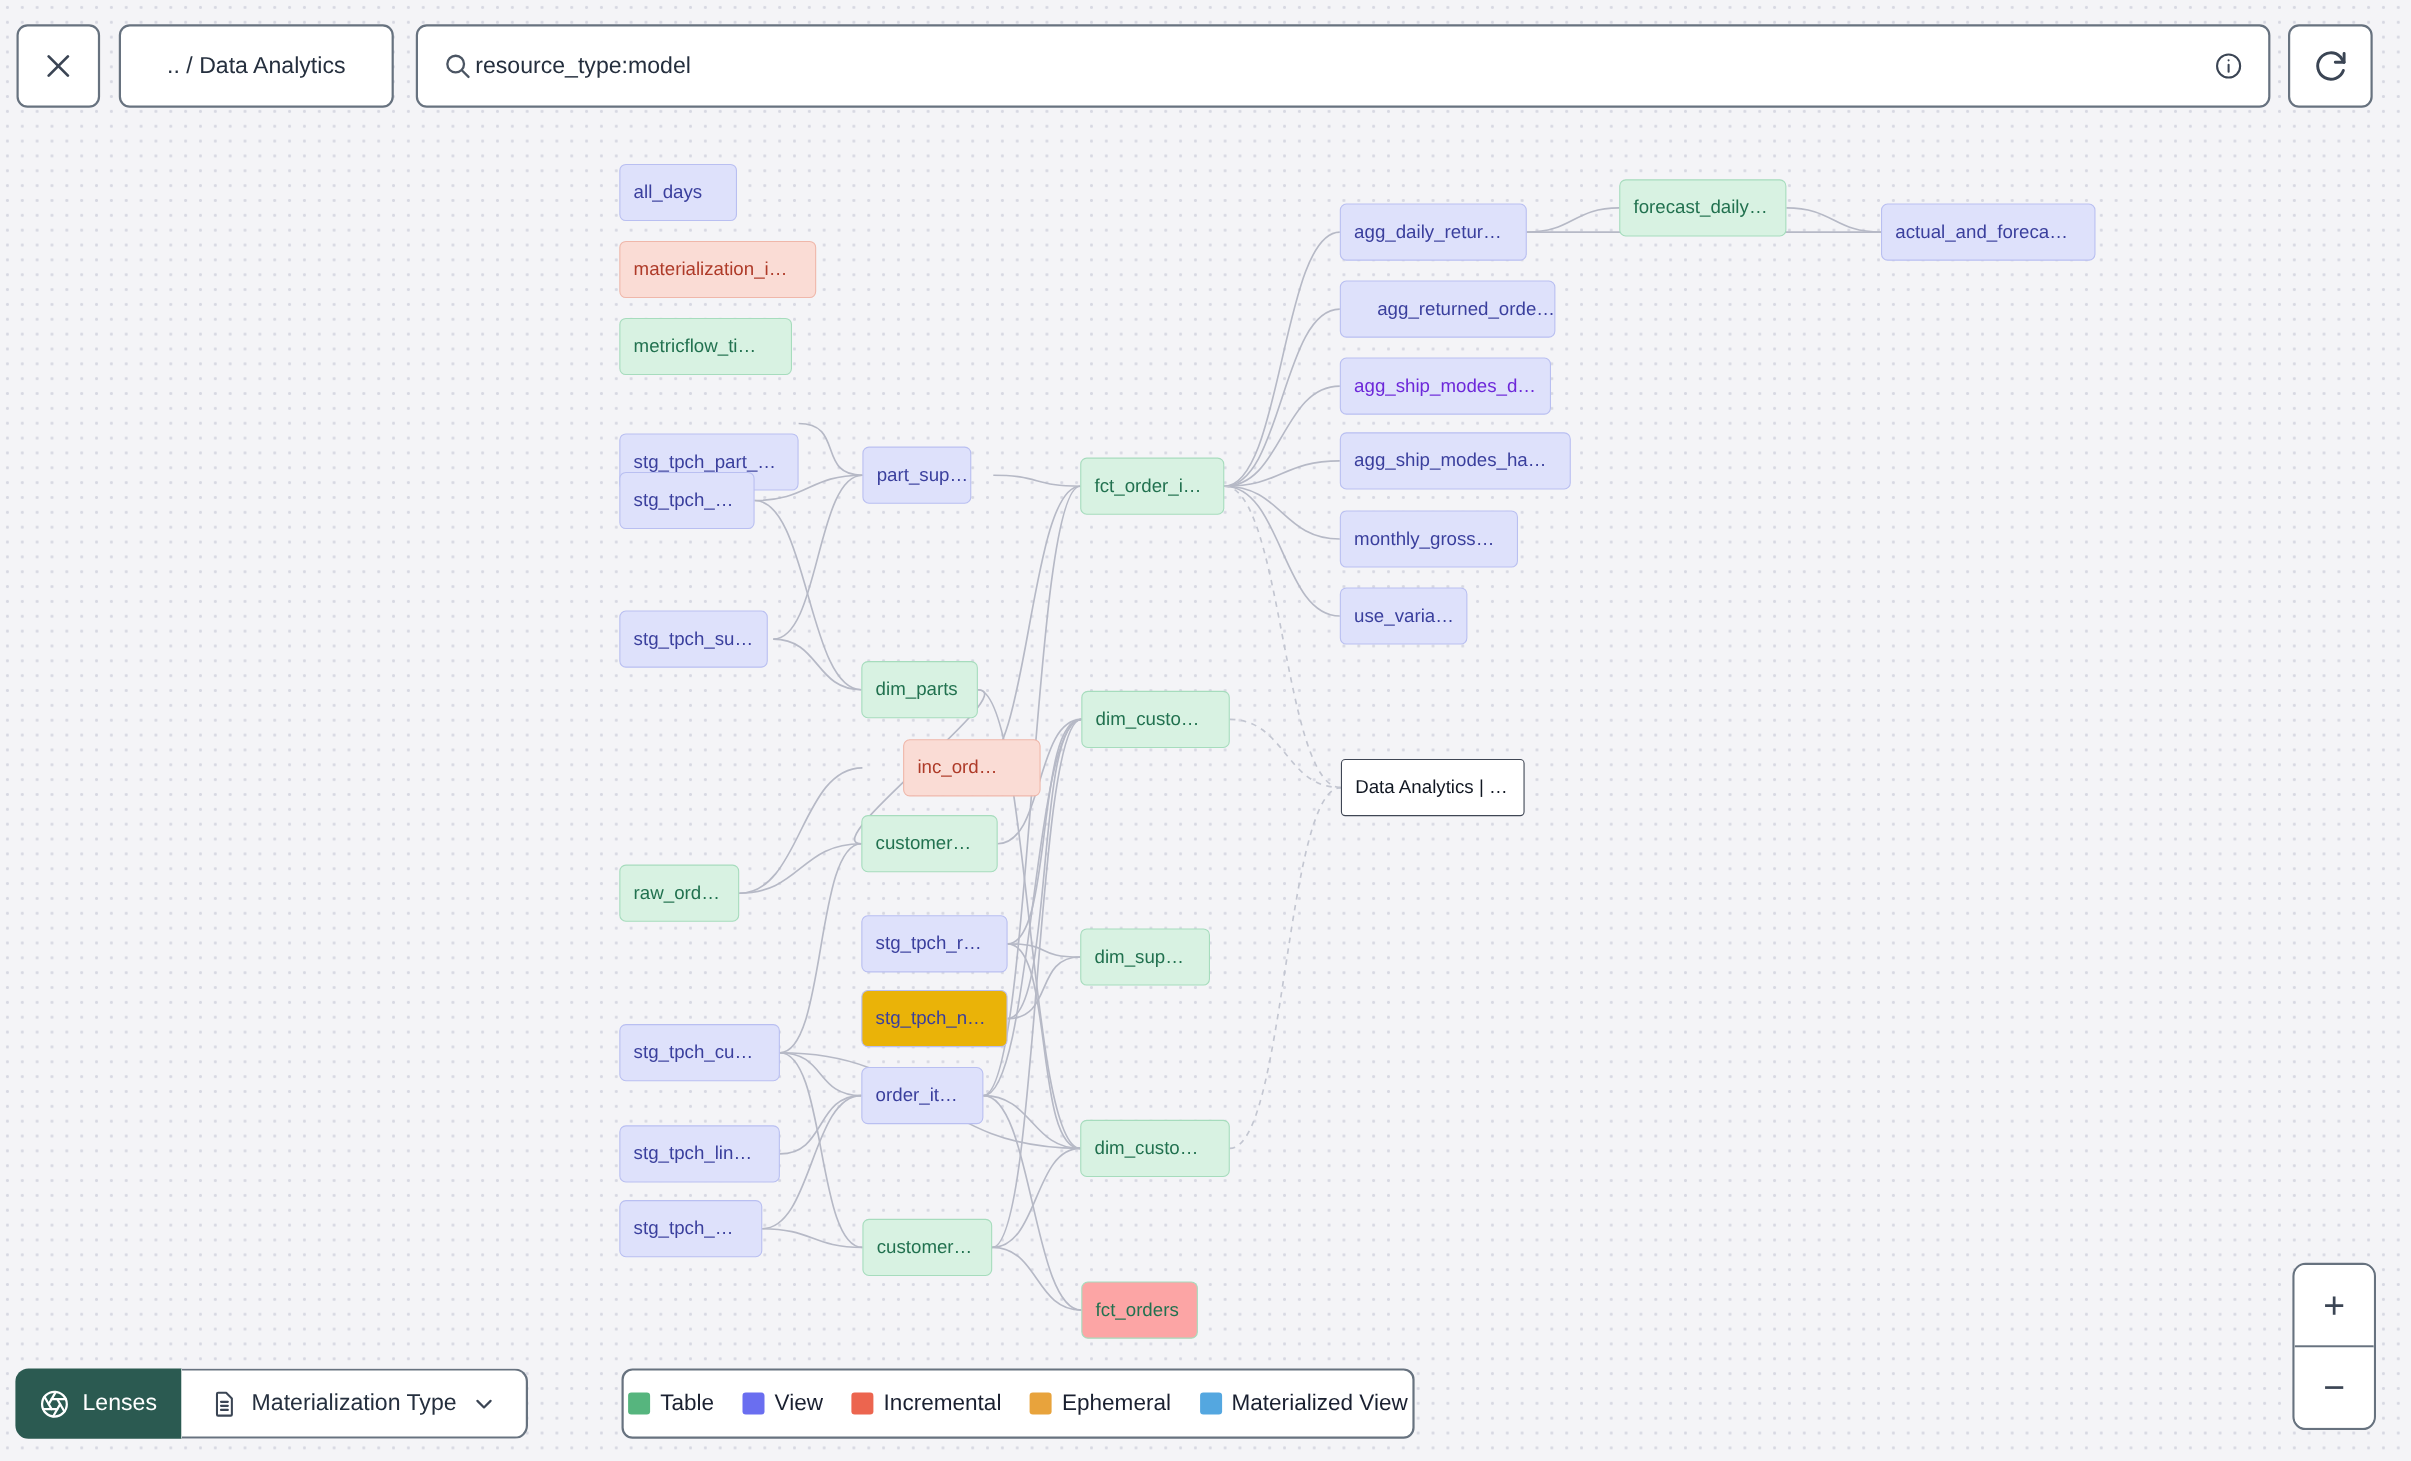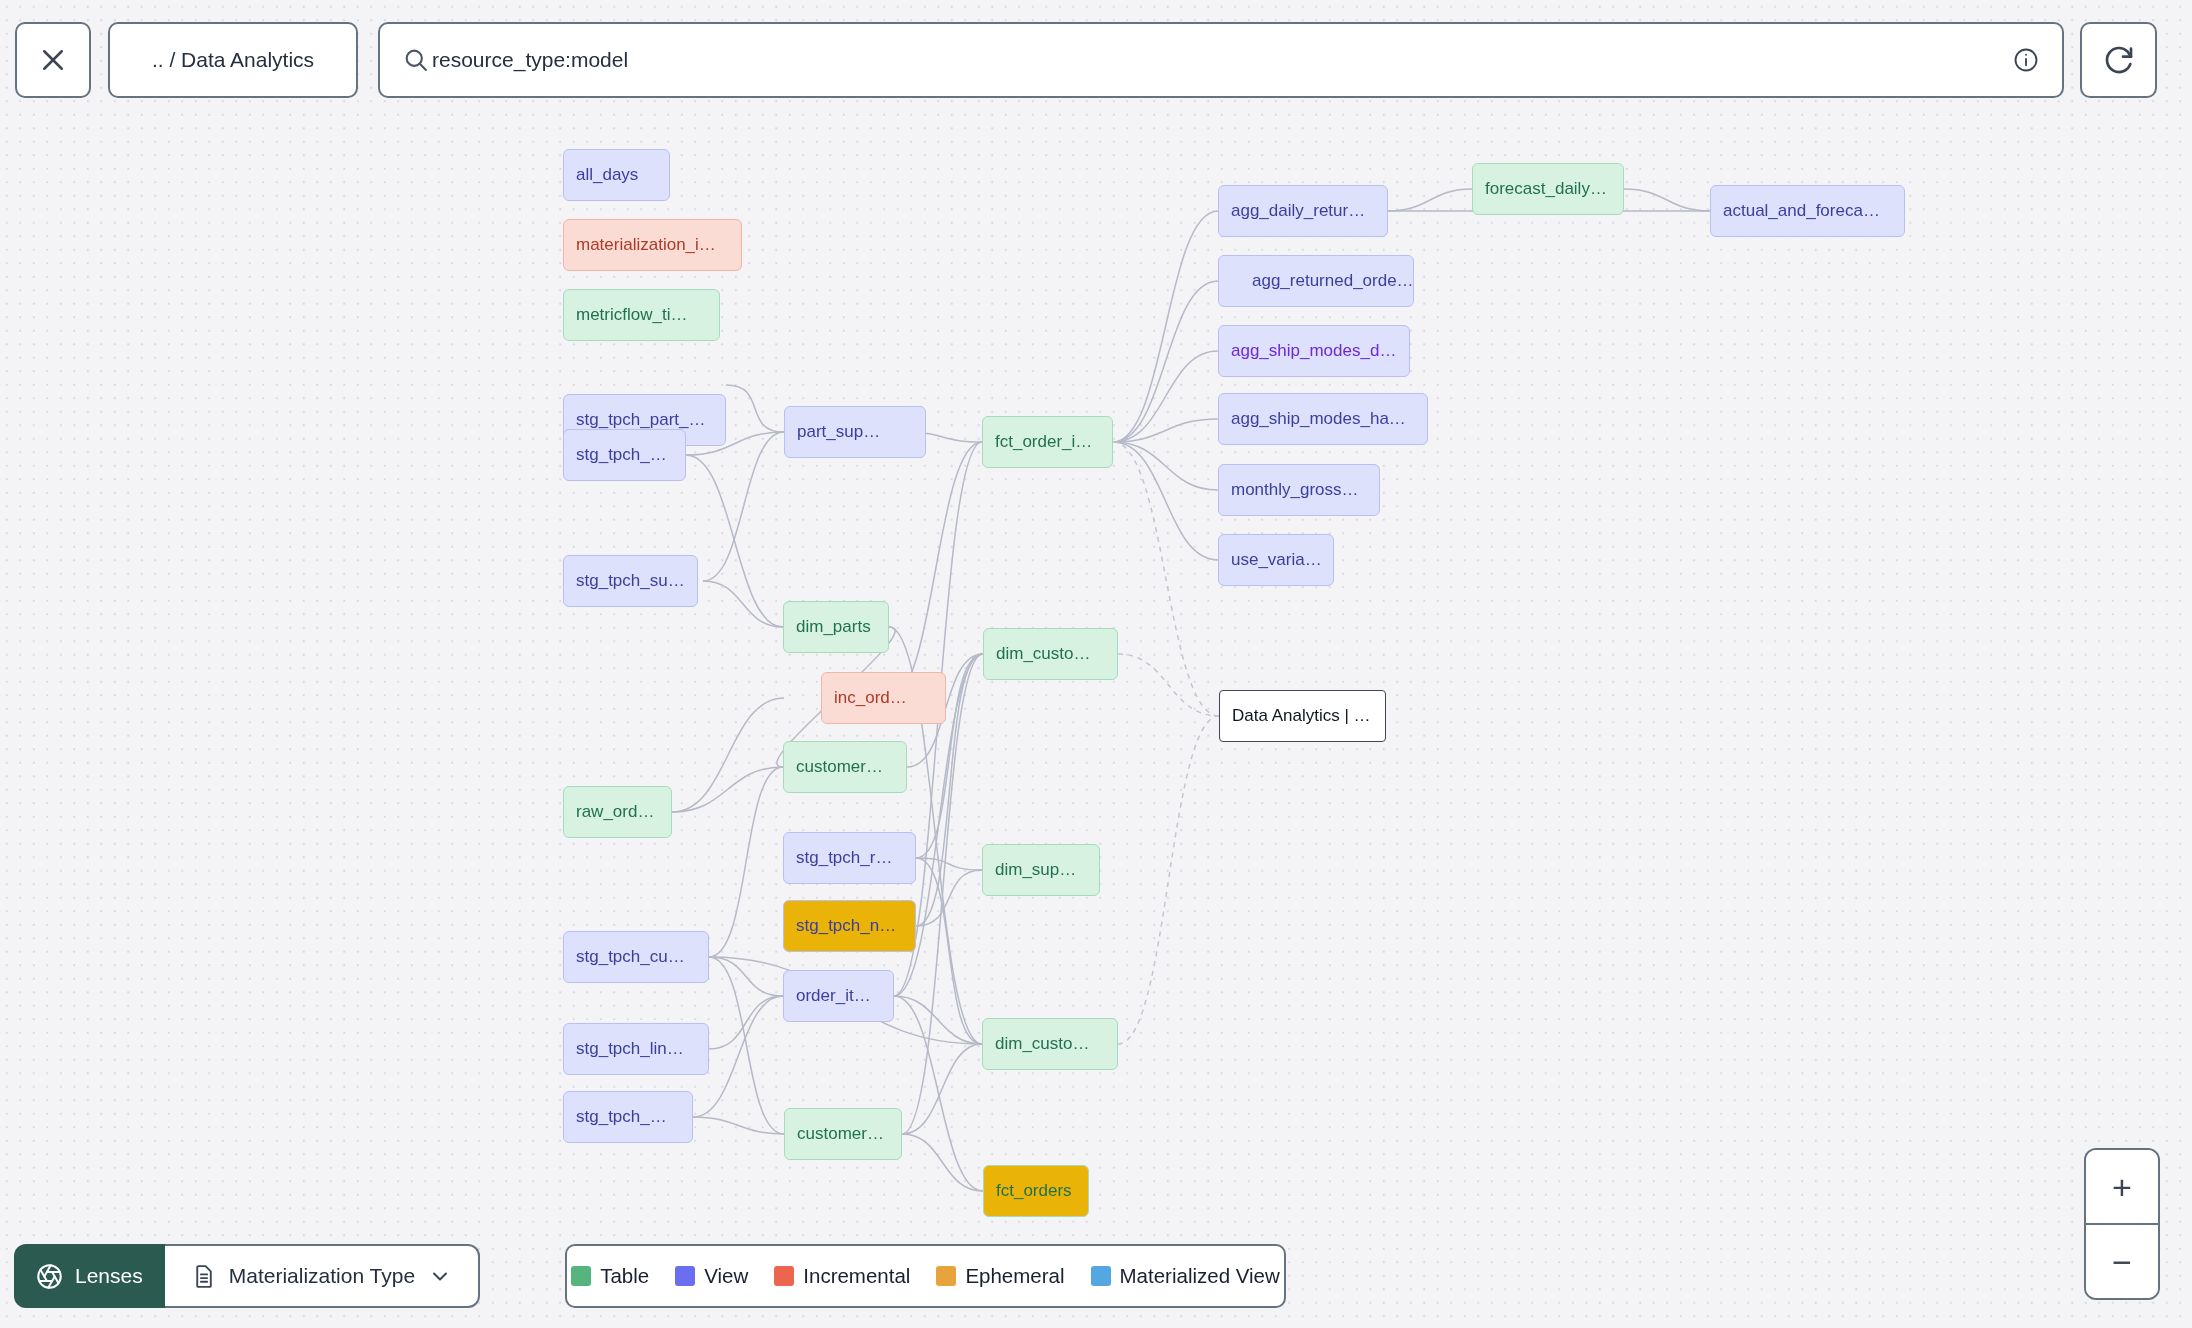--- a/index.html
+++ b/index.html
@@ -154,33 +154,33 @@
     <div class="gnode" style="left: 563px; top: 149px; width: 107px; background: rgb(222, 225, 251); border-color: rgb(185, 191, 241); color: rgb(58, 63, 157);">all_days</div>
     <div class="gnode" style="left: 563px; top: 219px; width: 179px; background: rgb(250, 220, 213); border-color: rgb(239, 183, 170); color: rgb(174, 58, 40);">materialization_i…</div>
     <div class="gnode" style="left: 563px; top: 289px; width: 157px; background: rgb(216, 242, 226); border-color: rgb(166, 220, 189); color: rgb(33, 113, 79);">metricflow_ti…</div>
     <div class="gnode" style="left: 563px; top: 359px; width: 163px; background: rgb(222, 225, 251); border-color: rgb(185, 191, 241); color: rgb(58, 63, 157); margin-top: 35px;">stg_tpch_part_…</div>
     <div class="gnode" style="left: 563px; top: 429px; width: 123px; background: rgb(222, 225, 251); border-color: rgb(185, 191, 241); color: rgb(58, 63, 157);">stg_tpch_…</div>
     <div class="gnode" style="left: 563px; top: 555px; width: 135px; background: rgb(222, 225, 251); border-color: rgb(185, 191, 241); color: rgb(58, 63, 157);">stg_tpch_su…</div>
     <div class="gnode" style="left: 563px; top: 786px; width: 109px; background: rgb(216, 242, 226); border-color: rgb(166, 220, 189); color: rgb(33, 113, 79);">raw_ord…</div>
     <div class="gnode" style="left: 563px; top: 931px; width: 146px; background: rgb(222, 225, 251); border-color: rgb(185, 191, 241); color: rgb(58, 63, 157);">stg_tpch_cu…</div>
     <div class="gnode" style="left: 563px; top: 1023px; width: 146px; background: rgb(222, 225, 251); border-color: rgb(185, 191, 241); color: rgb(58, 63, 157);">stg_tpch_lin…</div>
     <div class="gnode" style="left: 563px; top: 1091px; width: 130px; background: rgb(222, 225, 251); border-color: rgb(185, 191, 241); color: rgb(58, 63, 157);">stg_tpch_…</div>
-    <div class="gnode" style="left: 784px; top: 406px; width: 142px; background: rgb(222, 225, 251); border-color: rgb(185, 191, 241); color: rgb(58, 63, 157);">part_sup…</div>
+    <div class="gnode" style="left: 784px; top: 406px; width: 99px; background: rgb(222, 225, 251); border-color: rgb(185, 191, 241); color: rgb(58, 63, 157);">part_sup…</div>
     <div class="gnode" style="left: 783px; top: 601px; width: 106px; background: rgb(216, 242, 226); border-color: rgb(166, 220, 189); color: rgb(33, 113, 79);">dim_parts</div>
     <div class="gnode" style="left: 784px; top: 672px; width: 125px; background: rgb(250, 220, 213); border-color: rgb(239, 183, 170); color: rgb(174, 58, 40); margin-left: 37px;">inc_ord…</div>
     <div class="gnode" style="left: 783px; top: 741px; width: 124px; background: rgb(216, 242, 226); border-color: rgb(166, 220, 189); color: rgb(33, 113, 79);">customer…</div>
     <div class="gnode" style="left: 783px; top: 832px; width: 133px; background: rgb(222, 225, 251); border-color: rgb(185, 191, 241); color: rgb(58, 63, 157);">stg_tpch_r…</div>
     <div class="gnode" style="left: 783px; top: 900px; width: 133px; background: #eab308; border-color: rgb(185, 191, 241); color: rgb(58, 63, 157);">stg_tpch_n…</div>
     <div class="gnode" style="left: 783px; top: 970px; width: 111px; background: rgb(222, 225, 251); border-color: rgb(185, 191, 241); color: rgb(58, 63, 157);">order_it…</div>
     <div class="gnode" style="left: 784px; top: 1108px; width: 118px; background: rgb(216, 242, 226); border-color: rgb(166, 220, 189); color: rgb(33, 113, 79);">customer…</div>
     <div class="gnode" style="left: 982px; top: 416px; width: 131px; background: rgb(216, 242, 226); border-color: rgb(166, 220, 189); color: rgb(33, 113, 79);">fct_order_i…</div>
     <div class="gnode" style="left: 983px; top: 628px; width: 135px; background: rgb(216, 242, 226); border-color: rgb(166, 220, 189); color: rgb(33, 113, 79);">dim_custo…</div>
     <div class="gnode" style="left: 982px; top: 844px; width: 118px; background: rgb(216, 242, 226); border-color: rgb(166, 220, 189); color: rgb(33, 113, 79);">dim_sup…</div>
     <div class="gnode" style="left: 982px; top: 1018px; width: 136px; background: rgb(216, 242, 226); border-color: rgb(166, 220, 189); color: rgb(33, 113, 79);">dim_custo…</div>
-    <div class="gnode" style="left: 983px; top: 1165px; width: 106px; background: #eab308; border-color: rgb(166, 220, 189); color: rgb(33, 113, 79);">fct_orders</div>
+    <div class="gnode" style="left: 983px; top: 1165px; width: 106px; background: #fca5a5; border-color: rgb(166, 220, 189); color: rgb(33, 113, 79);">fct_orders</div>
     <div class="gnode" style="left: 1218px; top: 185px; width: 170px; background: rgb(222, 225, 251); border-color: rgb(185, 191, 241); color: rgb(58, 63, 157);">agg_daily_retur…</div>
     <div class="gnode" style="left: 1472px; top: 163px; width: 152px; background: rgb(216, 242, 226); border-color: rgb(166, 220, 189); color: rgb(33, 113, 79);">forecast_daily…</div>
     <div class="gnode" style="left: 1710px; top: 185px; width: 195px; background: rgb(222, 225, 251); border-color: rgb(185, 191, 241); color: rgb(58, 63, 157);">actual_and_foreca…</div>
     <div class="gnode" style="left: 1218px; top: 255px; width: 196px; background: rgb(222, 225, 251); border-color: rgb(185, 191, 241); color: rgb(58, 63, 157); padding-left: 33px;">agg_returned_orde…</div>
     <div class="gnode" style="left: 1218px; top: 325px; width: 192px; background: rgb(222, 225, 251); border-color: rgb(185, 191, 241); color: #6d28d9;">agg_ship_modes_d…</div>
     <div class="gnode" style="left: 1218px; top: 393px; width: 210px; background: rgb(222, 225, 251); border-color: rgb(185, 191, 241); color: rgb(58, 63, 157);">agg_ship_modes_ha…</div>
     <div class="gnode" style="left: 1218px; top: 464px; width: 162px; background: rgb(222, 225, 251); border-color: rgb(185, 191, 241); color: rgb(58, 63, 157);">monthly_gross…</div>
     <div class="gnode" style="left: 1218px; top: 534px; width: 116px; background: rgb(222, 225, 251); border-color: rgb(185, 191, 241); color: rgb(58, 63, 157);">use_varia…</div>
     <div class="gnode" style="left: 1219px; top: 690px; width: 167px; background: rgb(255, 255, 255); border-color: rgb(63, 70, 84); color: rgb(17, 23, 34); border-width: 1.5px; border-radius: 4px;">Data Analytics | …</div>
   </div>

